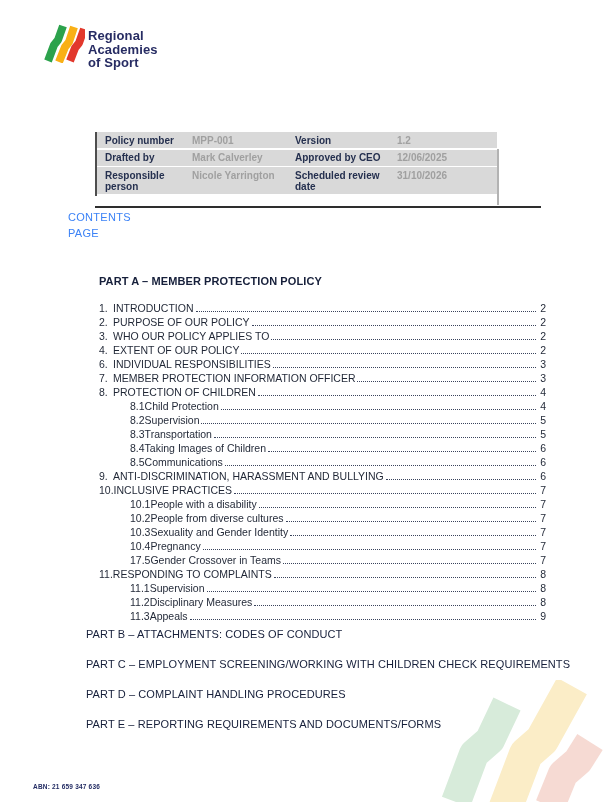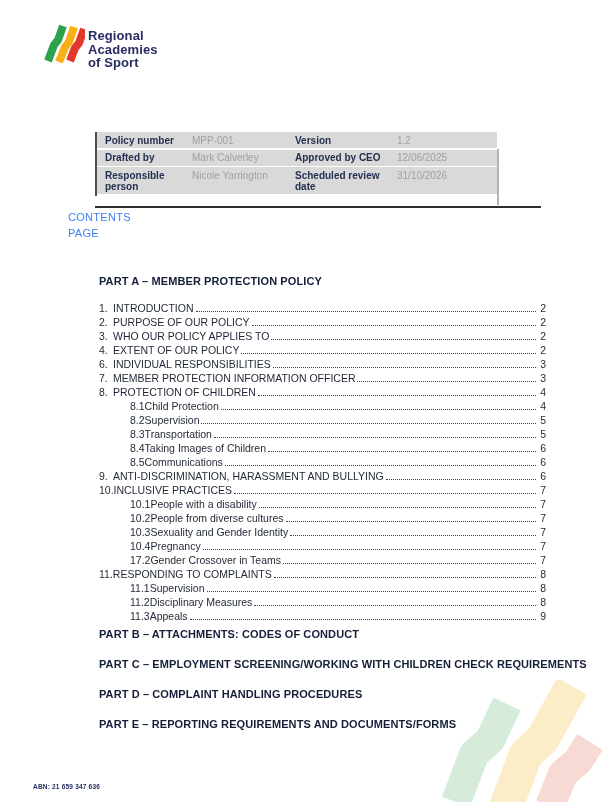--- a/index.html
+++ b/index.html
@@ -20,21 +20,21 @@
             background:#192350; display:flex; align-items:center; justify-content:center; }
   .banner-title { color:#ffffff; font-size:21px; font-weight:600; letter-spacing:.2px; }
 
   
   .policy-table { position:absolute; left:95px; top:132px; width:402px;
                   border-left:2px solid #4e4e4e; }
   .pt-row { background:#D9D9D9; margin-bottom:1.5px; display:grid;
             grid-template-columns:87px 103px 102px 1fr;
             padding:2.5px 0 2.5px 8px; font-size:10px; line-height:11px; }
   .pt-label { color:#25304F; font-weight:700; padding-right:4px; }
-  .pt-value { color:#A0A0A0; padding-right:0; }
+  .pt-value { color:#A0A0A0; padding-right:0;font-weight:bold; }
   .table-artifact { position:absolute; left:497px; top:149px; width:2px; height:56px; background:#b3b3b3; }
 
   
   .contents-rule { position:absolute; left:95px; top:206px; width:446px; height:2px; background:#2e2e2e; }
   .contents-heading { position:absolute; left:68px; top:210px; font-size:11px; line-height:15.5px;
                       color:#3b82f6; letter-spacing:.3px; }
   .contents-heading span { display:block; }
 
   
   .part-a { position:absolute; left:99px; top:275px; font-size:11px; font-weight:700;
@@ -44,21 +44,21 @@
              color:#1F2635; line-height:12px; }
   .toc-num { flex:none; width:14px; }
   .toc-num.tight { width:auto; }
   .toc-row.sub { padding-left:31px; }
   .toc-row.sub .toc-num { width:auto; }
   .toc-label { flex:none; white-space:nowrap; }
   .toc-dots { flex:1; min-width:8px; border-bottom:1.5px dotted #39435c; margin:0 2px 2px 2px; }
   .toc-page { flex:none; min-width:8px; text-align:right; }
 
   
-  .part-heading { position:absolute; left:99px; font-size:11px; font-weight:700;
+  .part-heading { position:absolute; left:86px; font-size:11px; font-weight:400;
                   color:#161F3A; letter-spacing:.1px; white-space:nowrap; }
 
   
   .decor { position:absolute; left:430px; top:680px; width:186px; height:122px; }
 
   
   .abn { position:absolute; left:33px; top:783px; font-size:6.5px; font-weight:700;
          color:#232C63; letter-spacing:.2px; }
 </style>
 </head>
@@ -210,21 +210,21 @@
         <span class="toc-dots"></span>
         <span class="toc-page">7</span>
       </div>
       <div class="toc-row sub">
         <span class="toc-num">10.4</span>
         <span class="toc-label">Pregnancy</span>
         <span class="toc-dots"></span>
         <span class="toc-page">7</span>
       </div>
       <div class="toc-row sub">
-        <span class="toc-num">17.2</span>
+        <span class="toc-num">17.5</span>
         <span class="toc-label">Gender Crossover in Teams</span>
         <span class="toc-dots"></span>
         <span class="toc-page">7</span>
       </div>
       <div class="toc-row">
         <span class="toc-num tight">11.</span>
         <span class="toc-label">RESPONDING TO COMPLAINTS</span>
         <span class="toc-dots"></span>
         <span class="toc-page">8</span>
       </div>

